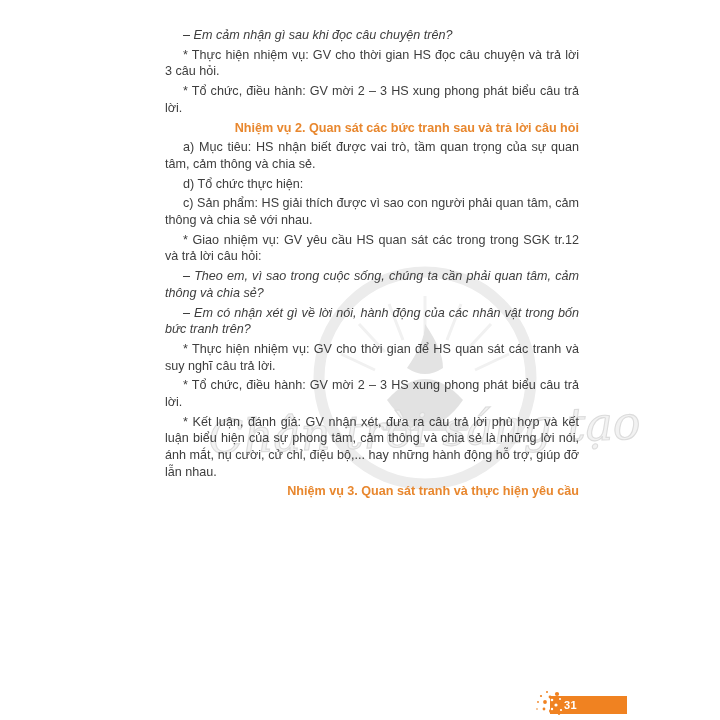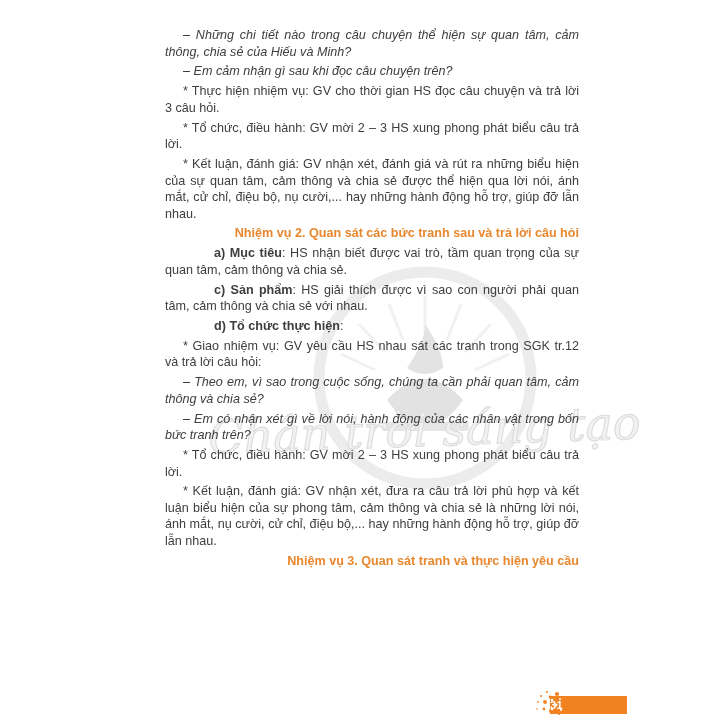--- a/index.html
+++ b/index.html
@@ -43,22 +43,21 @@
   }
   .content p.italic{
     font-style:italic;
   }
   .content p.heading{
     color:var(--heading);
     font-weight:bold;
     text-align:right;
   }
   .content p b{
-    font-weight:bold;
-    margin-left:31px;
+    font-weight:normal;
   }
   
   .badge-wrap{
     position:absolute;
     left:532px;top:688px;
     width:95px;height:30px;
     z-index:2;
   }
   .splatter{
     position:absolute;left:0;top:0;
@@ -71,21 +70,21 @@
     display:flex;
     align-items:center;
   }
   .page-badge .dots{
     position:absolute;left:0;top:0;
   }
   .page-num{
     color:#ffffff;
     font-weight:bold;
     font-size:11px;
-    margin-left:0;
+    margin-left:14px;
     letter-spacing:0.5px;
   }
 </style>
 </head>
 <body>
 
 <div class="page">
 
   <svg class="watermark" viewBox="0 0 500 260">
     <g>
@@ -100,32 +99,31 @@
         <line x1="334" y1="104" x2="300" y2="120"></line>
       </g>
       <path d="M212 150 q38 -42 76 0 q-18 26 -38 26 q-20 0 -38 -26 z" fill="#dddddd" opacity="0.85"></path>
       <path d="M232 118 q18 -26 18 -44 q18 26 18 44 q-18 12 -36 0 z" fill="#e3e3e3"></path>
       <rect x="206" y="172" width="88" height="9" rx="4" fill="#e6e6e6"></rect>
     </g>
     <text x="250" y="196" text-anchor="middle" font-family="DejaVu Serif, serif" font-style="italic" font-size="46" fill="#f2f2f2" stroke="#dcdcdc" stroke-width="1.1" transform="rotate(-2 250 196)">Chân trời sáng tạo</text>
   </svg>
 
   <div class="content">
-      <p class="italic">– Những chi tiết nào trong câu chuyện thể hiện sự quan tâm, cảm thông, chia sẻ của Hiếu và Minh?</p>
       <p class="italic">– Em cảm nhận gì sau khi đọc câu chuyện trên?</p>
       <p class="normal">* Thực hiện nhiệm vụ: GV cho thời gian HS đọc câu chuyện và trả lời 3 câu hỏi.</p>
       <p class="normal">* Tổ chức, điều hành: GV mời 2 – 3 HS xung phong phát biểu câu trả lời.</p>
-      <p class="normal">* Kết luận, đánh giá: GV nhận xét, đánh giá và rút ra những biểu hiện của sự quan tâm, cảm thông và chia sẻ được thể hiện qua lời nói, ánh mắt, cử chỉ, điệu bộ, nụ cười,... hay những hành động hỗ trợ, giúp đỡ lẫn nhau.</p>
       <p class="heading">Nhiệm vụ 2. Quan sát các bức tranh sau và trả lời câu hỏi</p>
       <p class="labeled"><b>a) Mục tiêu</b><span>: HS nhận biết được vai trò, tầm quan trọng của sự quan tâm, cảm thông và chia sẻ.</span></p>
+      <p class="labeled"><b>d) Tổ chức thực hiện</b><span>:</span></p>
       <p class="labeled"><b>c) Sản phẩm</b><span>: HS giải thích được vì sao con người phải quan tâm, cảm thông và chia sẻ với nhau.</span></p>
-      <p class="labeled"><b>d) Tổ chức thực hiện</b><span>:</span></p>
-      <p class="normal">* Giao nhiệm vụ: GV yêu cầu HS nhau sát các tranh trong SGK tr.12 và trả lời câu hỏi:</p>
+      <p class="normal">* Giao nhiệm vụ: GV yêu cầu HS quan sát các trong trong SGK tr.12 và trả lời câu hỏi:</p>
       <p class="italic">– Theo em, vì sao trong cuộc sống, chúng ta cần phải quan tâm, cảm thông và chia sẻ?</p>
       <p class="italic">– Em có nhận xét gì về lời nói, hành động của các nhân vật trong bốn bức tranh trên?</p>
+      <p class="normal">* Thực hiện nhiệm vụ: GV cho thời gian để HS quan sát các tranh và suy nghĩ câu trả lời.</p>
       <p class="normal">* Tổ chức, điều hành: GV mời 2 – 3 HS xung phong phát biểu câu trả lời.</p>
       <p class="normal">* Kết luận, đánh giá: GV nhận xét, đưa ra câu trả lời phù hợp và kết luận biểu hiện của sự phong tâm, cảm thông và chia sẻ là những lời nói, ánh mắt, nụ cười, cử chỉ, điệu bộ,... hay những hành động hỗ trợ, giúp đỡ lẫn nhau.</p>
       <p class="heading">Nhiệm vụ 3. Quan sát tranh và thực hiện yêu cầu</p>
     </div>
 
   <div class="badge-wrap">
     <svg class="splatter" width="30" height="30" viewBox="0 0 30 30">
       <g fill="#F08221">
         <circle cx="25" cy="6" r="2.1"></circle>
         <circle cx="18" cy="9" r="1.4"></circle>

